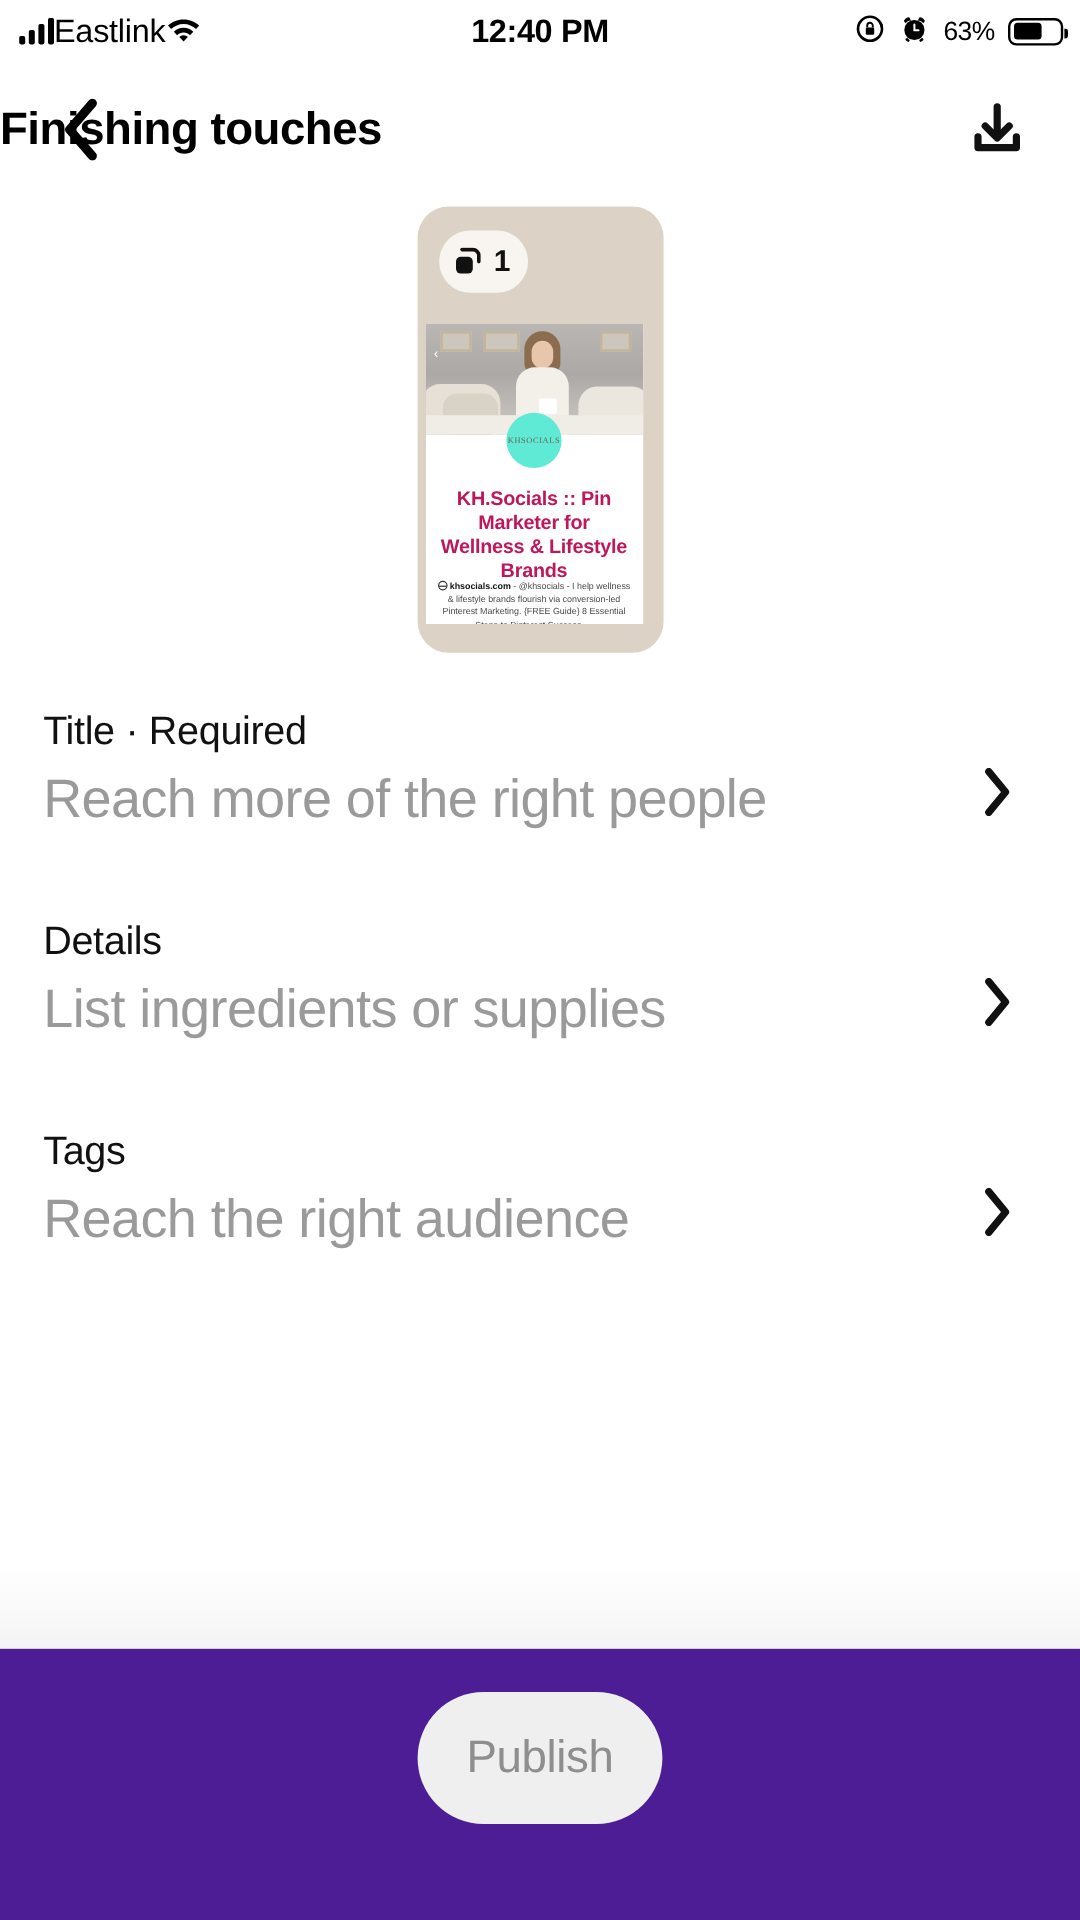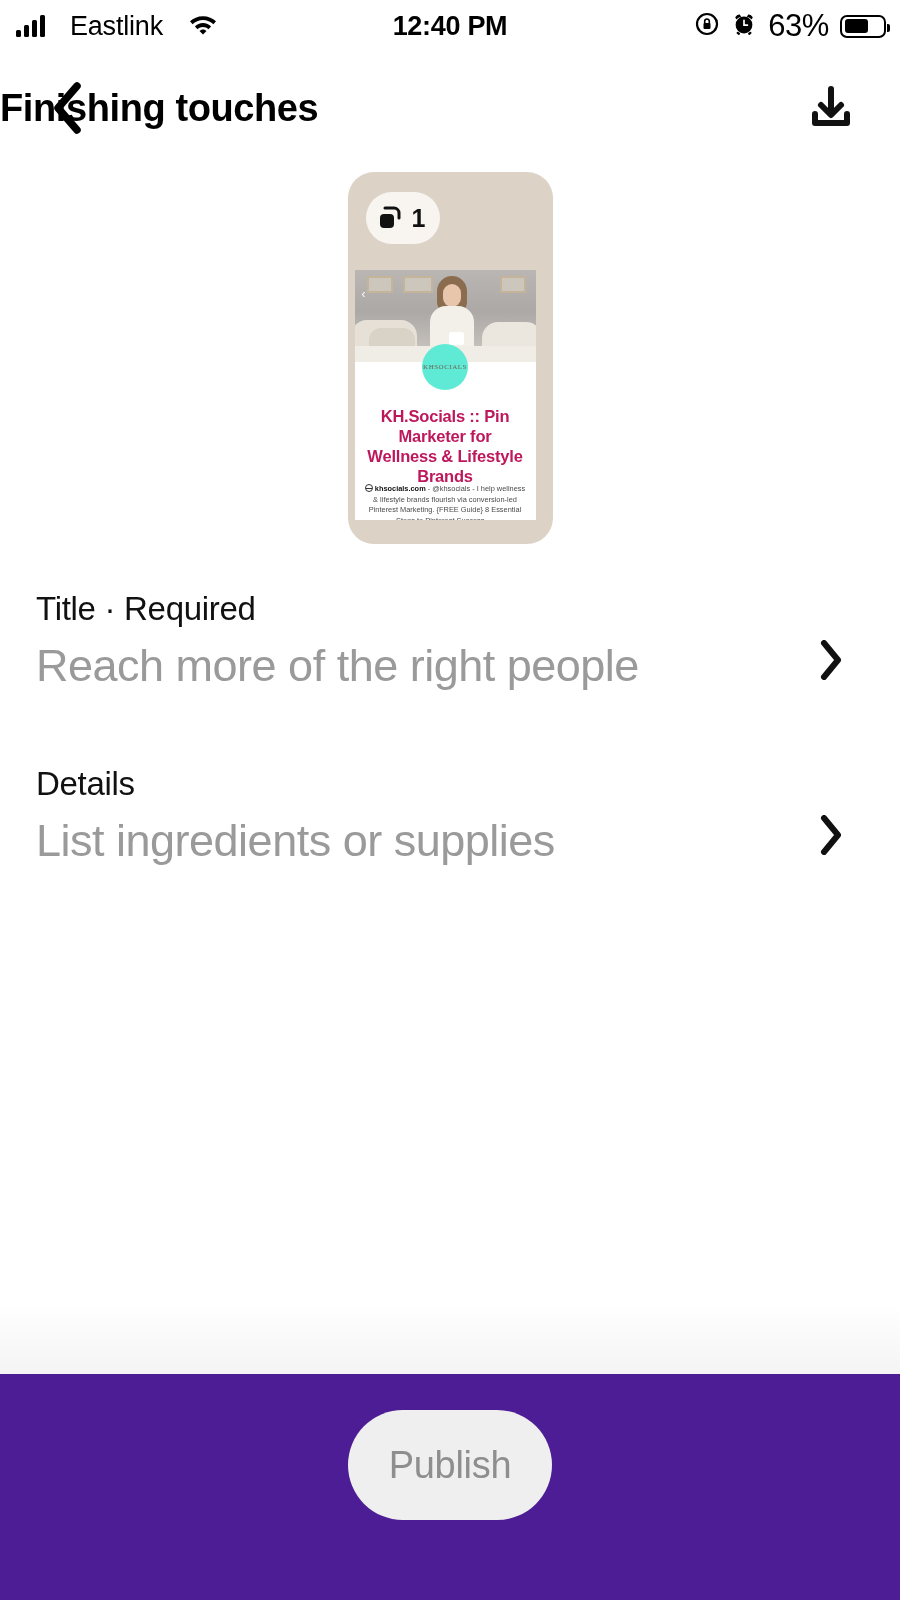--- a/index.html
+++ b/index.html
@@ -10,32 +10,32 @@
     -webkit-font-smoothing:antialiased;
     overflow:hidden;
   }
   .screen { position:relative; width:900px; height:1600px; background:#fff; }
 
   
   .statusbar {
     position:absolute; top:0; left:0; width:900px; height:52px;
     display:flex; align-items:center; color:#000;
   }
-  .sb-left { position:absolute; left:16px; display:flex; align-items:center; gap:25px; }
+  .sb-left { position:absolute; left:16px; display:flex; align-items:center; gap:0; }
   .sb-center { position:absolute; left:0; width:900px; text-align:center;
                font-size:27px; font-weight:700; letter-spacing:-0.3px; }
   .sb-right { position:absolute; right:14px; display:flex; align-items:center; gap:11px; }
   .carrier { font-size:27px; font-weight:400; letter-spacing:-0.2px; }
   .signal { display:flex; align-items:flex-end; gap:3px; height:22px; }
   .signal i { display:block; width:5px; background:#000; border-radius:1.5px; }
   .signal i:nth-child(1){ height:7px; }
   .signal i:nth-child(2){ height:12px; }
   .signal i:nth-child(3){ height:17px; }
   .signal i:nth-child(4){ height:22px; }
-  .battpct { font-size:31px; font-weight:400; letter-spacing:-0.4px; }
+  .battpct { font-size:22px; font-weight:400; letter-spacing:-0.4px; }
   .battery { position:relative; width:46px; height:23px; border:2.5px solid #000;
              border-radius:7px; padding:2.5px; }
   .battery::after { content:""; position:absolute; right:-6px; top:7px; width:3px; height:8px;
                     background:#000; border-radius:0 2px 2px 0; }
   .battery span { display:block; height:100%; background:#000; border-radius:3px; }
 
   
   .navbar { position:absolute; top:60px; left:0; width:900px; height:96px;
             display:flex; align-items:center; }
   .nav-back { position:absolute; left:36px; width:62px; height:62px;
@@ -245,20 +245,29 @@
     <div class="row">
       <div class="row-label">Details</div>
       <div class="row-value">List ingredients or supplies</div>
       <div class="row-chev">
         <svg width="24" height="40" viewBox="0 0 24 40">
           <path d="M5 3 L19 20 L5 37" fill="none" stroke="#111" stroke-width="6" stroke-linecap="round" stroke-linejoin="round"></path>
         </svg>
       </div>
     </div>
 
+    <div class="row">
+      <div class="row-label">Tags</div>
+      <div class="row-value">Reach the right audience</div>
+      <div class="row-chev">
+        <svg width="24" height="40" viewBox="0 0 24 40">
+          <path d="M5 3 L19 20 L5 37" fill="none" stroke="#111" stroke-width="6" stroke-linecap="round" stroke-linejoin="round"></path>
+        </svg>
+      </div>
+    </div>
 
   </div>
 
   <div class="footer-shadow"></div>
   <div class="footer">
     <button class="publish-btn" style="background: rgb(239, 239, 239); color: rgb(142, 142, 142);">Publish</button>
   </div>
 
 </div>
 

